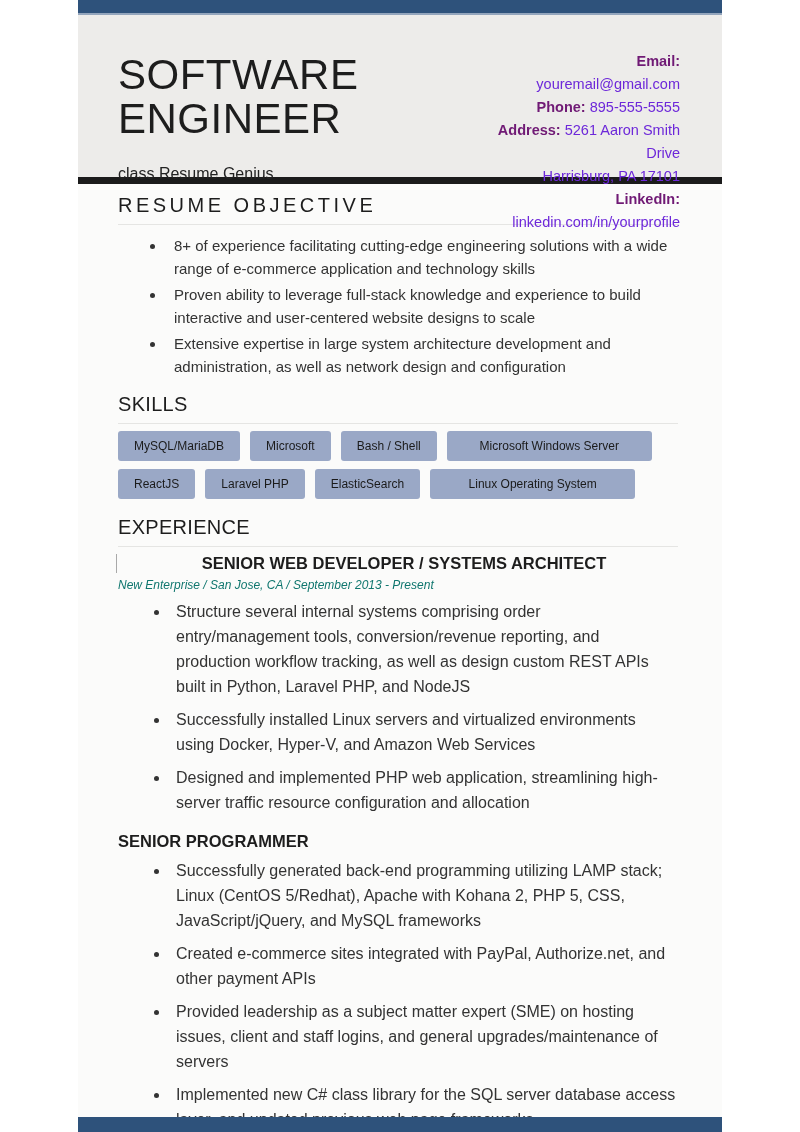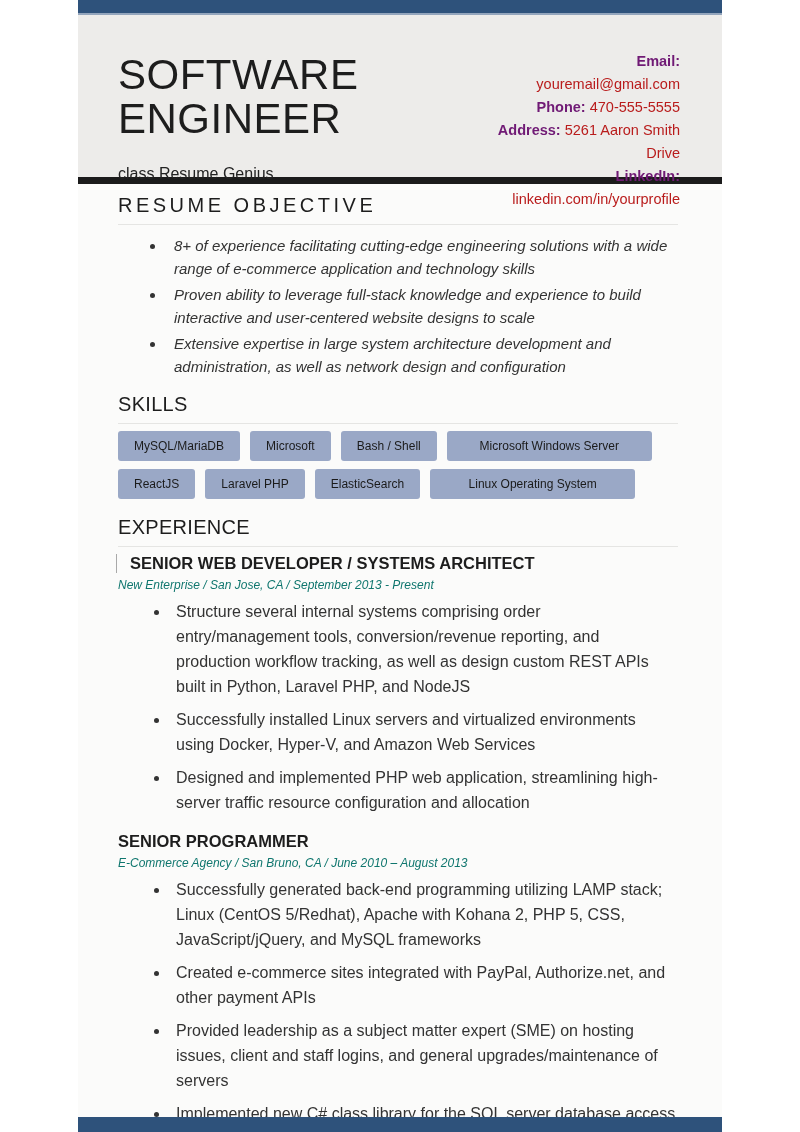--- a/index.html
+++ b/index.html
@@ -42,38 +42,37 @@
     color:#222;
   }
   .contact {
     text-align:right;
     font-size:14.5px;
     line-height:23px;
     color:#444;
     margin-top:-3px;
   }
   .contact b { color:#701a75; }
-  .contact .val { color:#b91c1c; }
+  .contact .val { color:#6d28d9; }
   main { padding:10px 44px 0 40px; }
   h2 {
     margin:0;
     font-size:20px;
     font-weight:normal;
     color:#1d1d1d;
     letter-spacing:0.3px;
   }
   h2.spaced { letter-spacing:3.5px; }
   .section-head {
     border-bottom:1px solid #e5e5e3;
     padding-bottom:7px;
   }
   .objective-list {
     margin:9px 0 0;
     padding-left:48px;
-    font-style:italic;
   }
   .objective-list li {
     font-size:15px;
     line-height:23px;
     color:#333;
     margin-bottom:3px;
     padding-left:8px;
     max-width:640px;
   }
   .skills-section { margin-top:15px; }
@@ -101,20 +100,21 @@
   .job + .job { margin-top:17px; }
   .job-title {
     font-size:16.5px;
     font-weight:bold;
     color:#1d1d1d;
   }
   .job-title.ruled {
     border-left:1px solid #a9a9a9;
     padding-left:13px;
     margin-left:-2px;
+    text-align:center;
   }
   .job-meta {
     font-style:italic;
     font-size:12px;
     color:#0f766e;
     margin-top:5px;
   }
   .job ul { margin:7px 0 0; padding-left:52px; }
   .job li {
     font-size:16px;
@@ -144,25 +144,28 @@
       <h1>SOFTWARE ENGINEER</h1>
       <div class="subtitle">class Resume Genius</div>
     </div>
     <div class="contact">
       <div>
         <b>Email:</b>
         <span class="val">youremail@gmail.com</span>
       </div>
       <div>
         <b>Phone:</b>
-        <span class="val">470-555-5555</span>
+        <span class="val">895-555-5555</span>
       </div>
       <div>
         <b>Address:</b>
         <span class="val">5261 Aaron Smith Drive</span>
+      </div>
+      <div>
+        <span class="val">Harrisburg, PA 17101</span>
       </div>
       <div>
         <b>LinkedIn:</b>
         <span class="val">linkedin.com/in/yourprofile</span>
       </div>
     </div>
   </header>
 
   <main>
 
@@ -203,21 +206,20 @@
         <div class="job-meta">New Enterprise / San Jose, CA / September 2013 - Present</div>
         <ul>
           <li>Structure several internal systems comprising order entry/management tools, conversion/revenue reporting, and production workflow tracking, as well as design custom REST APIs built in Python, Laravel PHP, and NodeJS</li>
           <li>Successfully installed Linux servers and virtualized environments using Docker, Hyper-V, and Amazon Web Services</li>
           <li>Designed and implemented PHP web application, streamlining high-server traffic resource configuration and allocation</li>
         </ul>
       </div>
 
       <div class="job">
         <div class="job-title">SENIOR PROGRAMMER</div>
-        <div class="job-meta">E-Commerce Agency / San Bruno, CA / June 2010 – August 2013</div>
         <ul>
           <li>Successfully generated back-end programming utilizing LAMP stack; Linux (CentOS 5/Redhat), Apache with Kohana 2, PHP 5, CSS, JavaScript/jQuery, and MySQL frameworks</li>
           <li>Created e-commerce sites integrated with PayPal, Authorize.net, and other payment APIs</li>
           <li>Provided leadership as a subject matter expert (SME) on hosting issues, client and staff logins, and general upgrades/maintenance of servers</li>
           <li>Implemented new C# class library for the SQL server database access layer, and updated previous web page frameworks</li>
         </ul>
       </div>
     </section>
 
     <section class="education-section">

